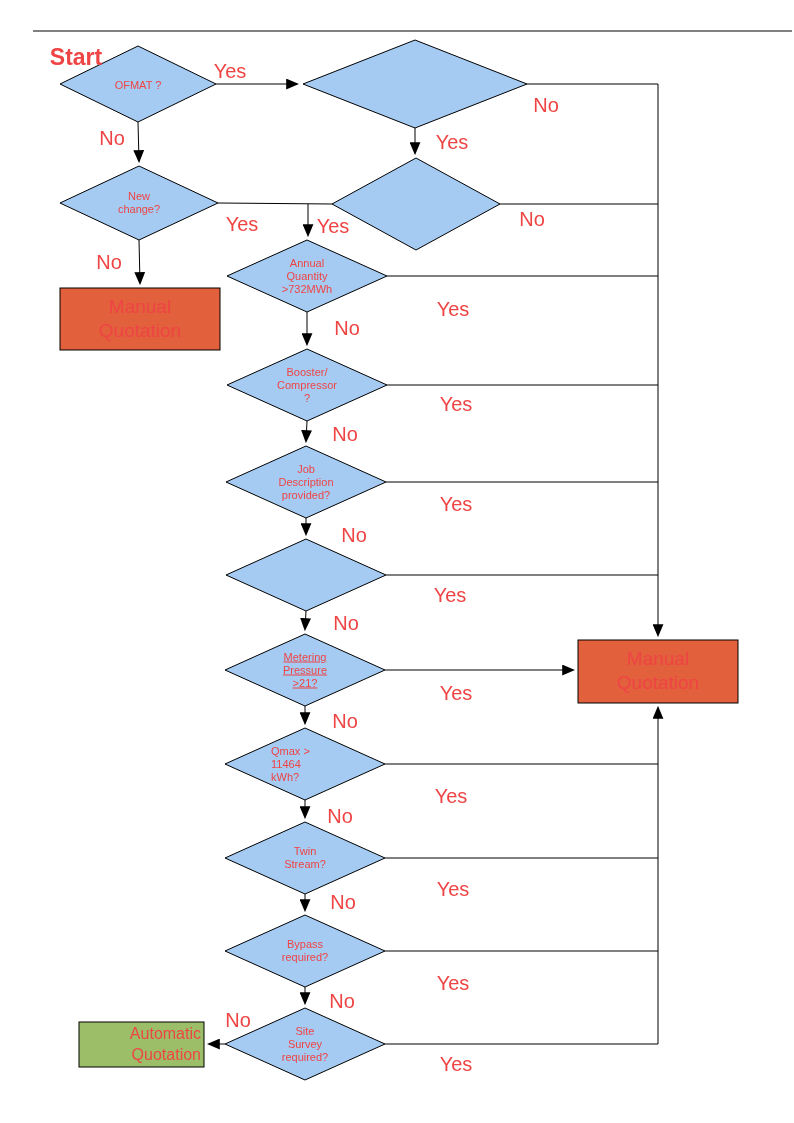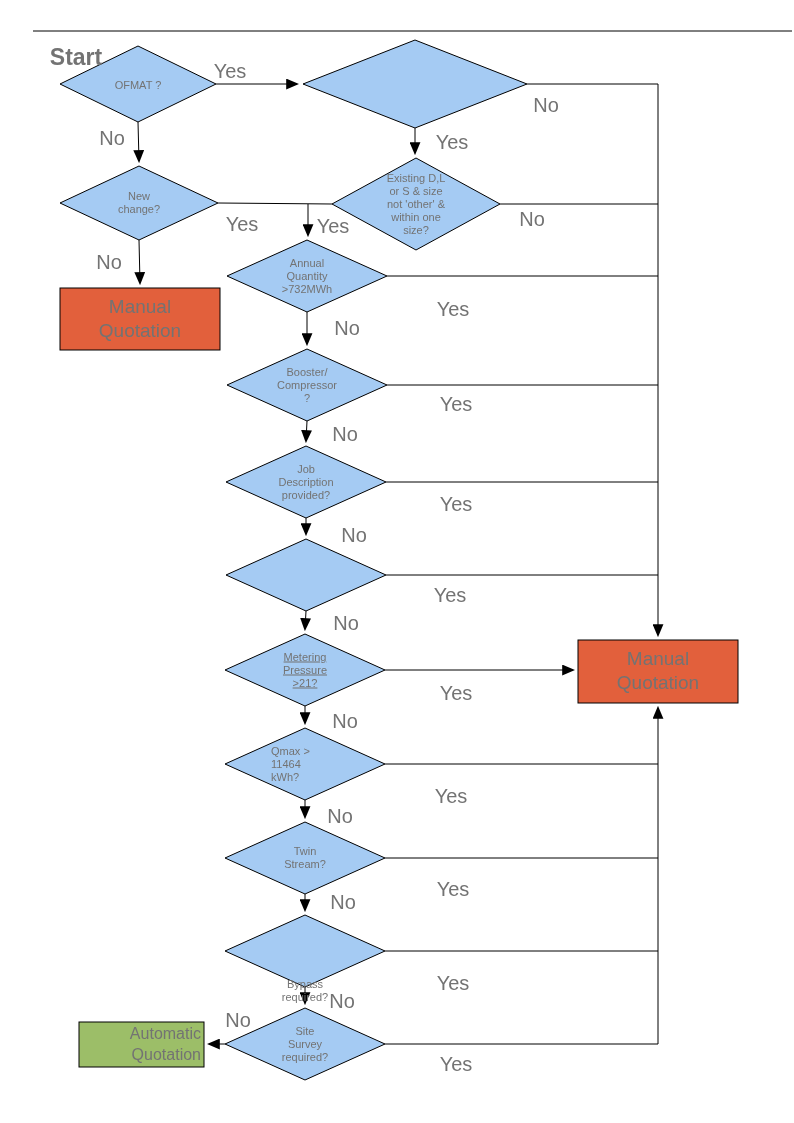--- a/index.html
+++ b/index.html
@@ -1,18 +1,18 @@
 <!DOCTYPE html>
 <html><head>
 <meta charset="utf-8">
 <style>
   html,body{margin:0;padding:0;background:#fff;}
   .canvas{
     position:relative;width:794px;height:1123px;background:#fff;
-    font-family:"Liberation Sans",sans-serif;color:#737373;overflow:hidden;
+    font-family:"Liberation Sans",sans-serif;color:#ef4444;overflow:hidden;
   }
   svg.flow{position:absolute;left:0;top:0;width:794px;height:1123px;}
   svg.flow line, svg.flow polyline{stroke:#000;stroke-width:1;fill:none;}
   svg.flow polygon.decision, svg.flow rect.outcome{stroke:#000;stroke-width:1;}
   .lbl{position:absolute;transform:translate(-50%,-50%);text-align:center;white-space:pre-line;}
   .node-lbl{font-size:11px;line-height:13px;}
   .edge-lbl{font-size:20px;line-height:22px;white-space:nowrap;}
   .box-lbl{font-size:19px;line-height:24px;}
   .start-lbl{font-size:23px;font-weight:bold;white-space:nowrap;}
   .align-left{text-align:left;}
@@ -75,43 +75,38 @@
     <rect class="outcome" x="60" y="288" width="160" height="62" fill="#E2603C"></rect>
     <rect class="outcome" x="578" y="640" width="160" height="63" fill="#E2603C"></rect>
     <rect class="outcome" x="79" y="1022" width="125" height="45" fill="#9CBE68"></rect>
   </svg>
 
   <div class="lbl start-lbl" style="left:76px;top:57px;">Start</div>
 
   <div class="lbl node-lbl" style="left:138px;top:85px;width:120px;">OFMAT ?</div>
   <div class="lbl node-lbl" style="left:139px;top:203px;width:100px;">New
 change?</div>
-  <div class="lbl node-lbl" style="left:416px;top:204px;width:100px;">Existing D,L
-or S &amp; size
-not 'other' &amp;
-within one
-size?</div>
   <div class="lbl node-lbl" style="left:307px;top:276px;width:110px;">Annual
 Quantity
 &gt;732MWh</div>
   <div class="lbl node-lbl" style="left:306px;top:482px;width:110px;">Job
 Description
 provided?</div>
   <div class="lbl node-lbl" style="left:307px;top:385px;width:110px;">Booster/
 Compressor
 ?</div>
   <div class="lbl node-lbl" style="left:305px;top:670px;width:110px;text-decoration:underline;">Metering
 Pressure
 &gt;21?</div>
   <div class="lbl node-lbl align-left" style="left:303px;top:764px;width:64px;">Qmax &gt;
 11464
 kWh?</div>
   <div class="lbl node-lbl" style="left:305px;top:858px;width:110px;">Twin
 Stream?</div>
-  <div class="lbl node-lbl" style="left:305px;top:951px;width:110px;margin-top:40px;">Bypass
+  <div class="lbl node-lbl" style="left:305px;top:951px;width:110px;">Bypass
 required?</div>
   <div class="lbl node-lbl" style="left:305px;top:1044px;width:110px;">Site
 Survey
 required?</div>
 
   <div class="lbl box-lbl" style="left:140px;top:319px;width:150px;">Manual
 Quotation</div>
   <div class="lbl box-lbl" style="left:658px;top:671px;width:150px;">Manual
 Quotation</div>
   <div class="lbl box-lbl" style="left:141px;top:1044px;width:120px;font-size:16px;line-height:21px;text-align:right;">Automatic

